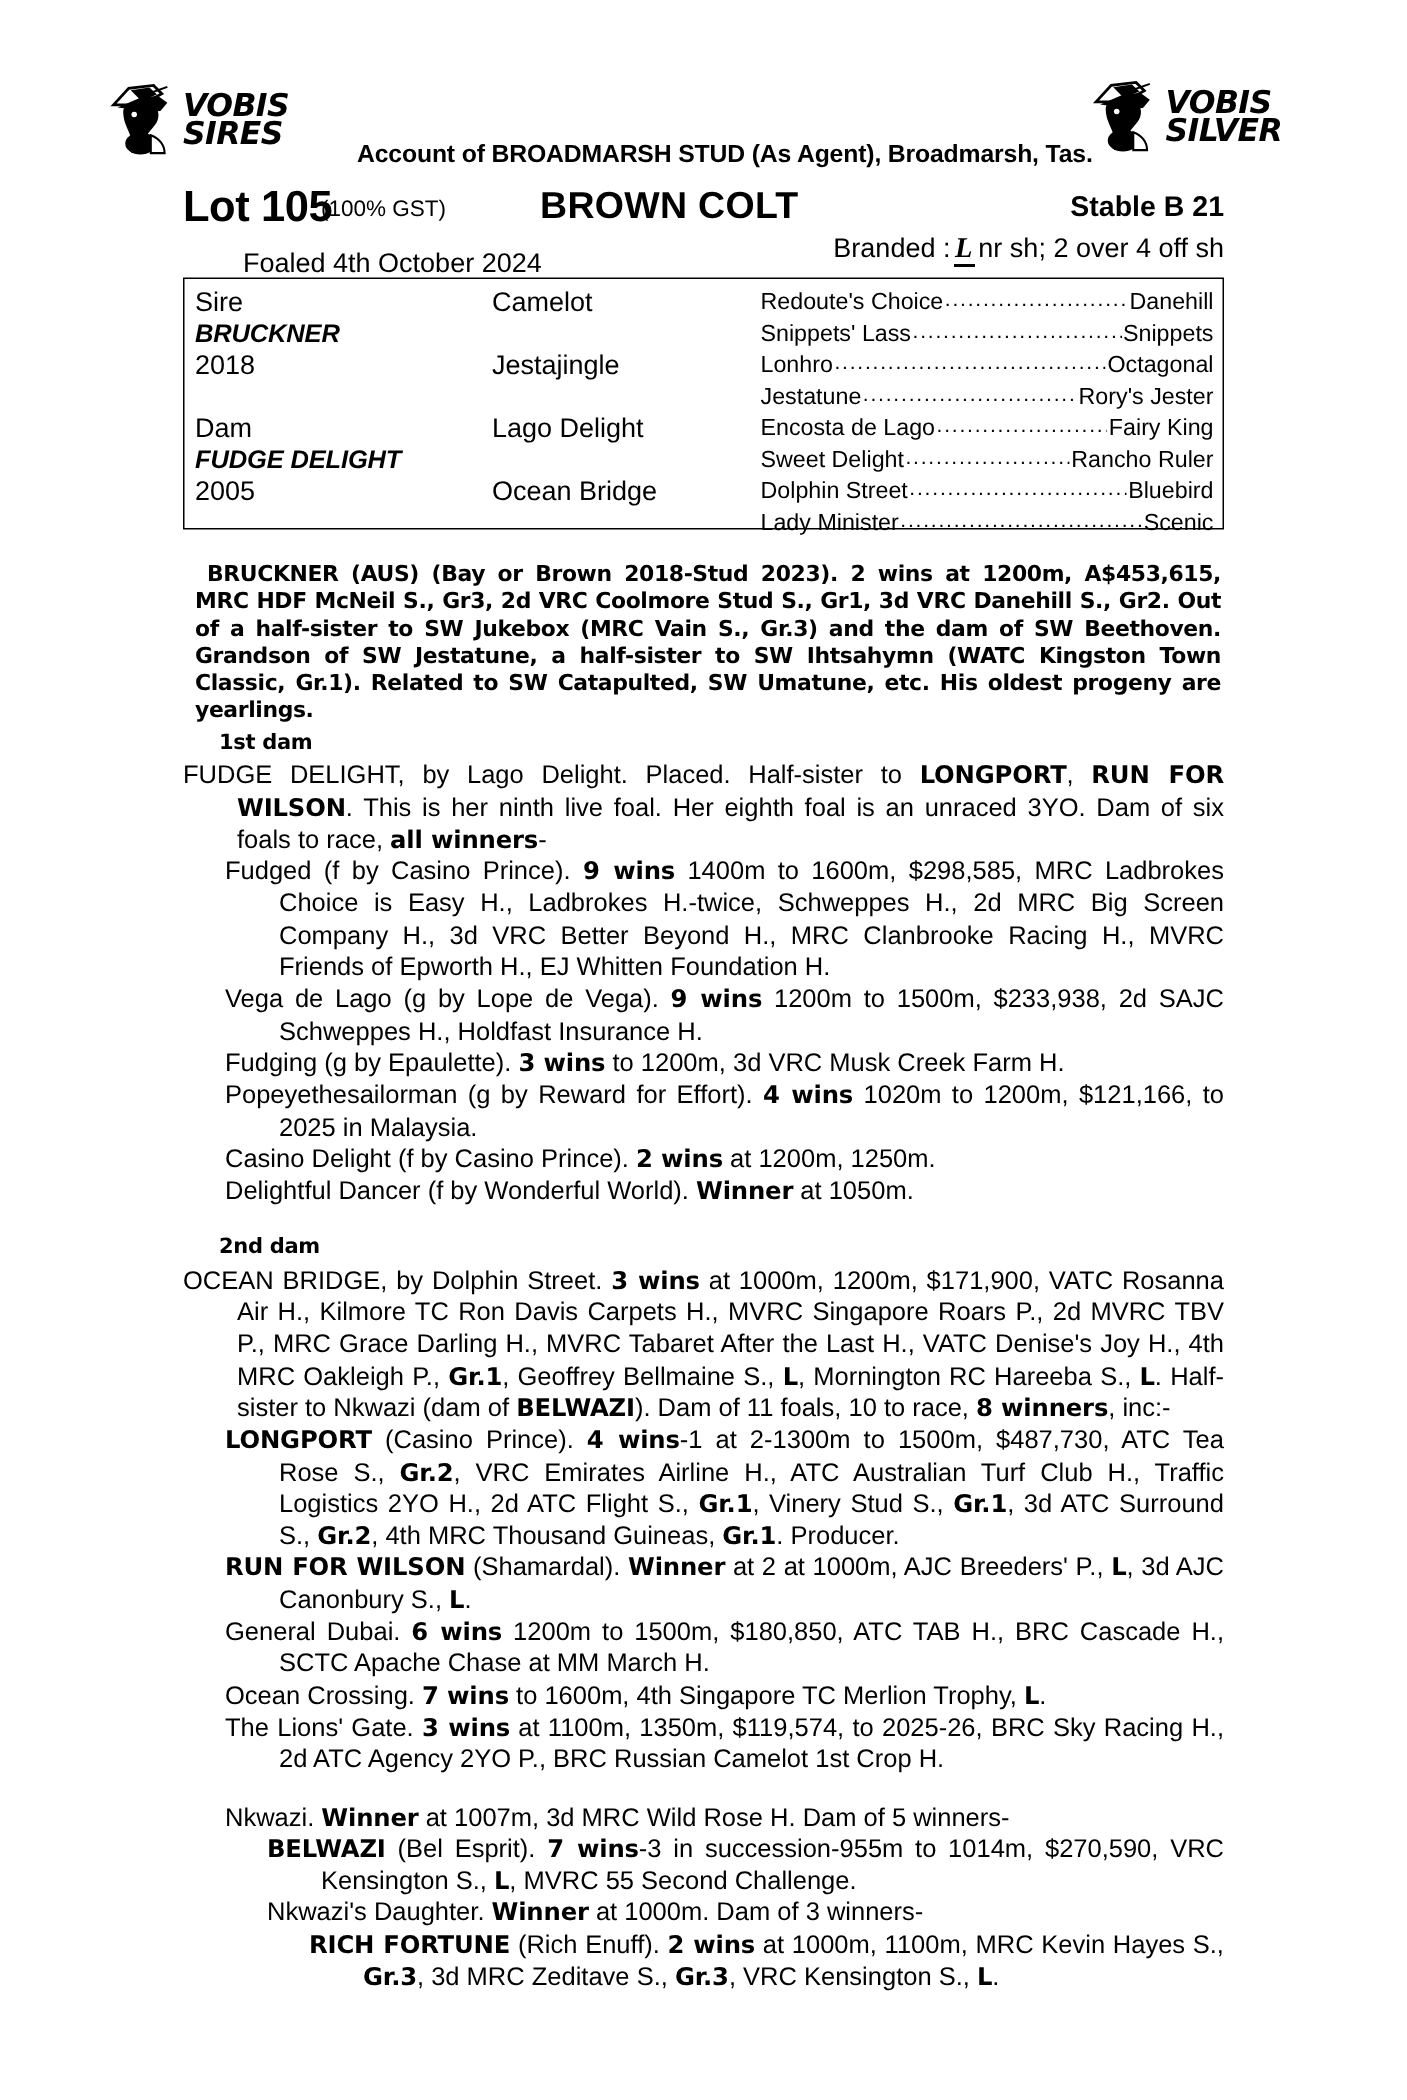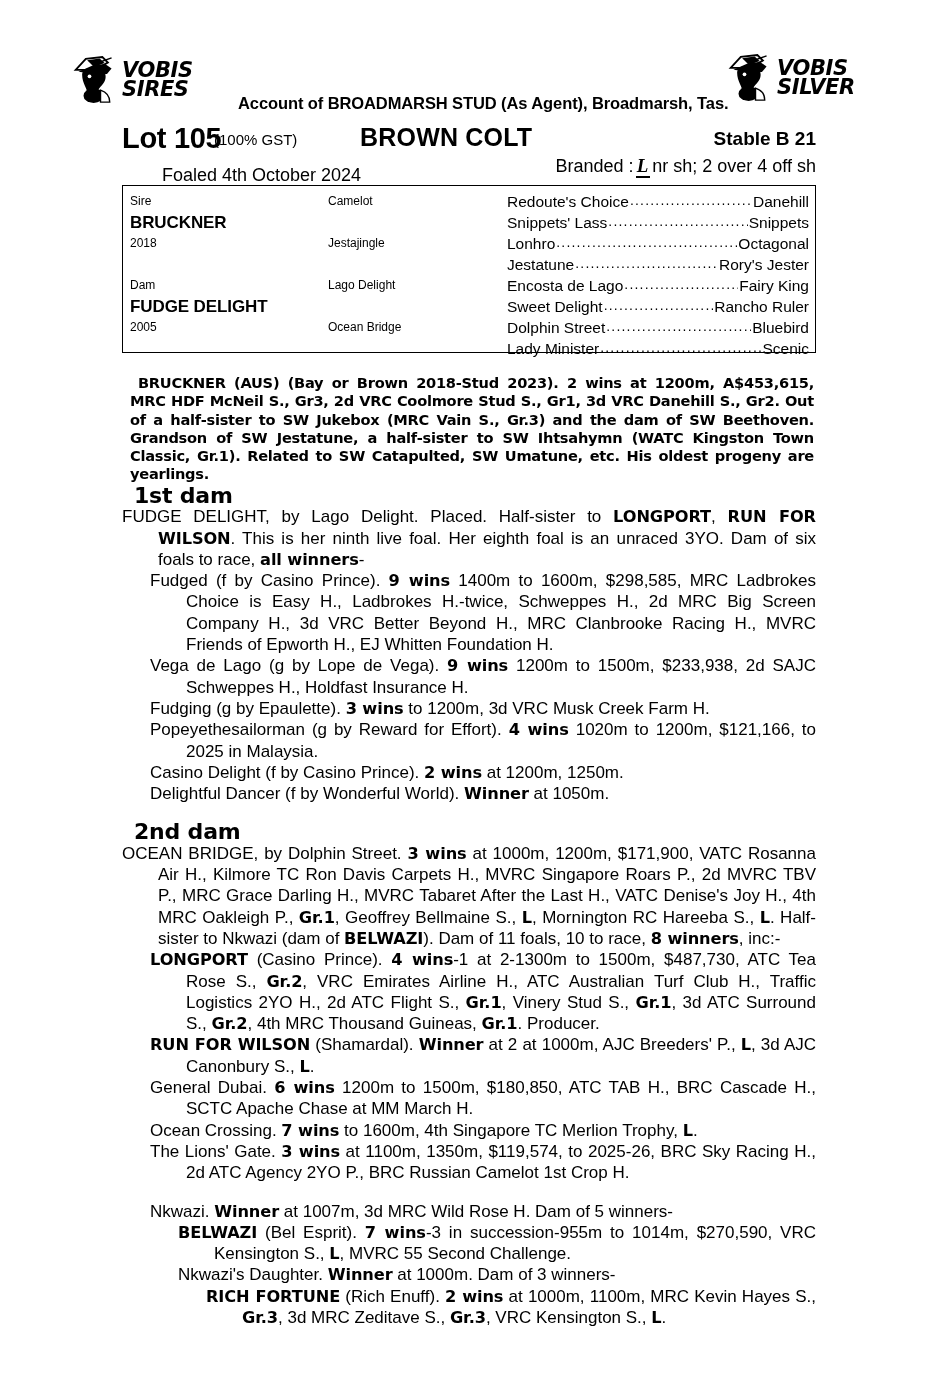--- a/index.html
+++ b/index.html
@@ -108,27 +108,27 @@
   }
   .ped-col {
     position: absolute;
     top: 5px;
   }
   .ped-c1 { left: 7px;   width: 196px; }
   .ped-c2 { left: 205px; width: 178px; }
   .ped-c3 { left: 384px; width: 302px; }
 
   .ped-line {
-    font-size: 12px;
+    font-size: 18px;
     height: 21px;
     line-height: 21px;
     white-space: nowrap;
     overflow: hidden;
   }
-  .ped-line.b { font-weight: bold; font-size: 17px; letter-spacing: -0.1px; }
+  .ped-line.b { font-weight: bold; font-size: 17px; letter-spacing: -0.1px; font-style: italic; }
   .ped-line.blank { visibility: hidden; }
 
   
   .ped-row3 {
     display: flex;
     align-items: baseline;
     font-size: 15.5px;
     height: 21px;
     line-height: 21px;
     white-space: nowrap;
@@ -166,22 +166,22 @@
     position: absolute;
     left: 122px;
     width: 694px;
     font-size: 17px;
     line-height: 21.3px;
   }
   #narrative-root { top: 485px; }
 
   .dam-head {
     font-weight: bold;
-    font-size: 22px;
-    margin: 0 0 0 12px;
+    font-size: 14px;
+    margin: 0 0 0 24px;
     font-family: "DejaVu Sans", sans-serif;
     letter-spacing: -0.2px;
   }
   .sec-gap { height: 17px; }
 
   .entry {
     text-align: justify;
     text-justify: inter-word;
     margin: 0;
   }

